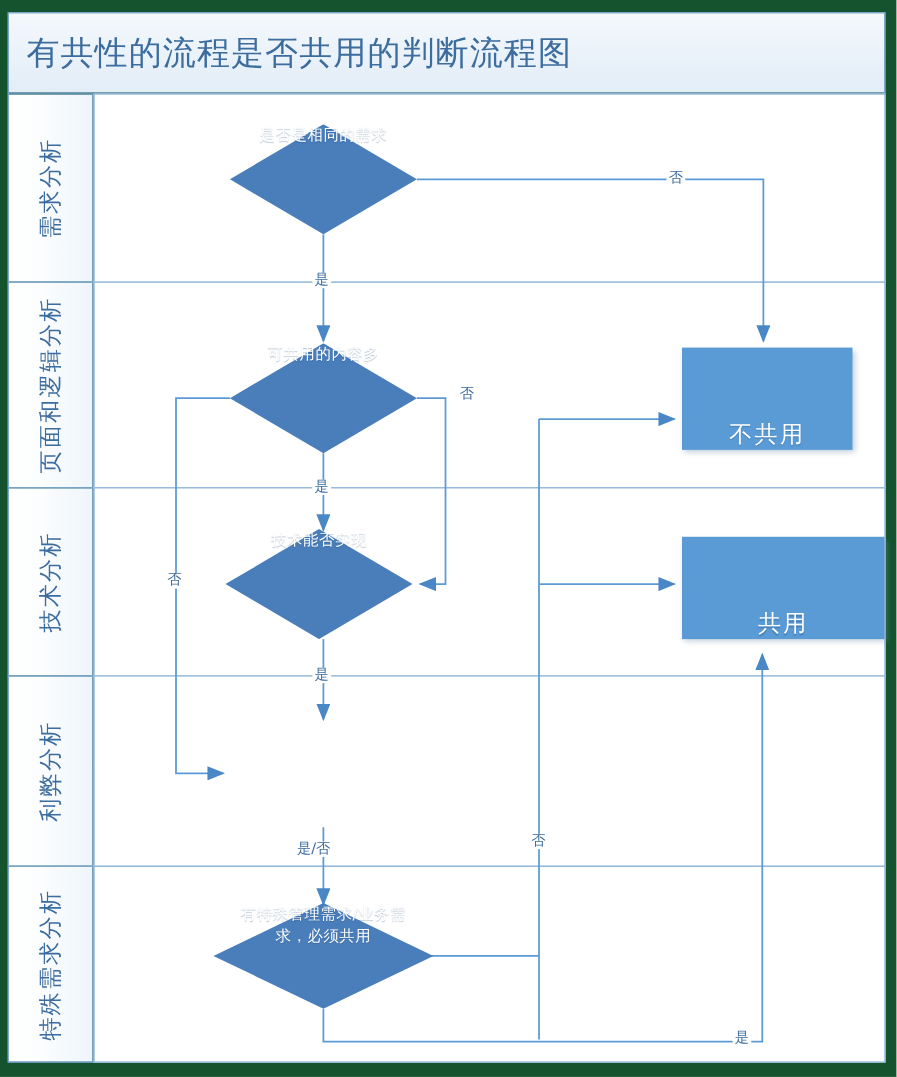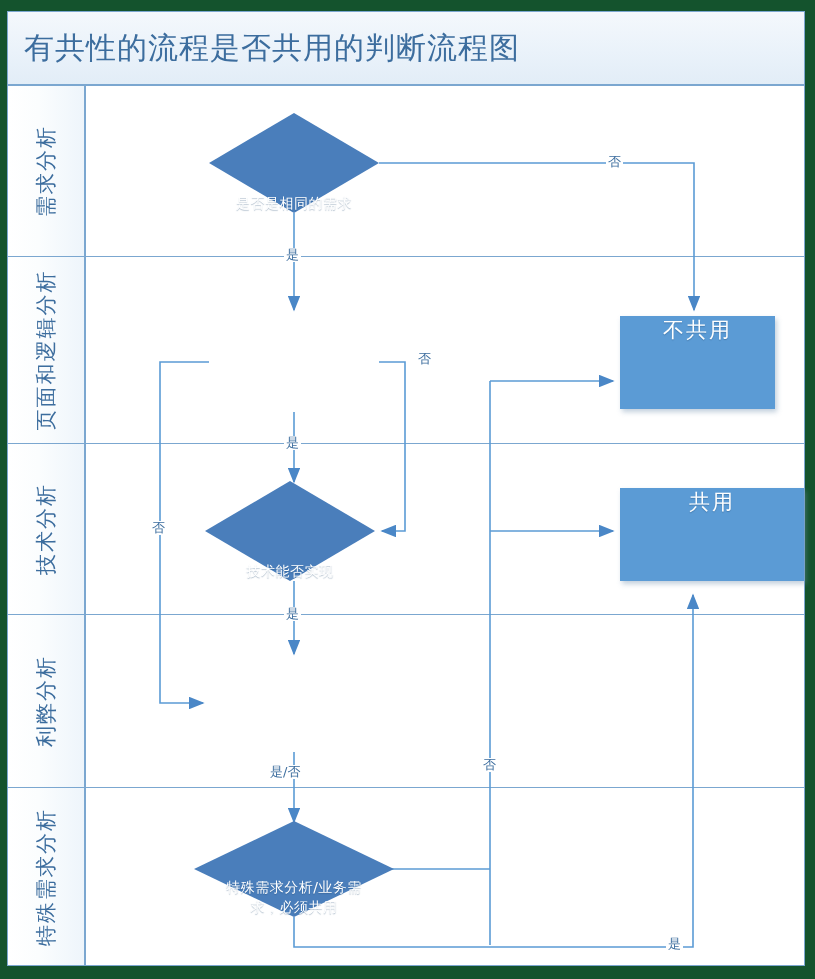--- a/index.html
+++ b/index.html
@@ -92,21 +92,21 @@
     background: #ffffff;
     padding: 0 2px;
     line-height: 14px;
     white-space: nowrap;
     font-family: "DejaVu Sans", "Liberation Sans", sans-serif;
   }
   
   .diamond {
     position: absolute;
     display: flex;
-    align-items: flex-end;
+    align-items: flex-start;
     justify-content: center;
   }
   .diamond svg {
     position: absolute;
     left: 0;
     top: 0;
   }
   .diamond .dtext {
     position: relative;
     z-index: 2;
@@ -116,21 +116,21 @@
     line-height: 20px;
     letter-spacing: 0.5px;
     text-shadow: 0 1px 1px rgba(30,70,110,.35);
     font-family: "DejaVu Sans", "Liberation Sans", sans-serif;
     max-width: 150px;
   }
   .result-box {
     position: absolute;
     background: #5b9bd5;
     display: flex;
-    align-items: flex-start;
+    align-items: flex-end;
     justify-content: center;
     color: #ffffff;
     font-size: 21px;
     letter-spacing: 2px;
     box-shadow: 2px 3px 5px rgba(120,150,180,.45);
     text-shadow: 0 1px 1px rgba(30,70,110,.35);
     font-family: Liberation Serif, serif;
   }
 </style>
 </head>
@@ -210,34 +210,40 @@
   <div class="wire-label" style="left:481px;top:758px;">否</div>
   <div class="wire-label" style="left:666px;top:937px;">是</div>
 
   <div class="diamond" style="left:209px;top:113px;width:170px;height:100px;">
     <svg width="170" height="100" viewBox="0 0 170 100">
       <polygon points="85,0 170,50 85,100 0,50" fill="#4a7ebb"></polygon>
     </svg>
     <div class="dtext">是否是相同的需求</div>
   </div>
 
+  <div class="diamond" style="left:209px;top:312px;width:170px;height:100px;">
+    <svg width="170" height="100" viewBox="0 0 170 100">
+      <polygon points="85,0 170,50 85,100 0,50" fill="#4a7ebb"></polygon>
+    </svg>
+    <div class="dtext">可共用的内容多</div>
+  </div>
 
   <div class="diamond" style="left:205px;top:481px;width:170px;height:100px;">
     <svg width="170" height="100" viewBox="0 0 170 100">
       <polygon points="85,0 170,50 85,100 0,50" fill="#4a7ebb"></polygon>
     </svg>
     <div class="dtext">技术能否实现</div>
   </div>
 
 
   <div class="diamond" style="left:194px;top:821px;width:200px;height:96px;">
     <svg width="200" height="96" viewBox="0 0 200 96">
       <polygon points="100,0 200,48 100,96 0,48" fill="#4a7ebb"></polygon>
     </svg>
-    <div class="dtext" style="max-width:160px;">特殊需求分析/业务需求，必须共用</div>
+    <div class="dtext" style="max-width:160px;">有特殊管理需求/业务需求，必须共用</div>
   </div>
 
   <div class="result-box" style="left:620px;top:316px;width:155px;height:93px;">
     <span>不共用</span>
   </div>
 
   <div class="result-box" style="left:620px;top:488px;width:184px;height:93px;">
     <span>共用</span>
   </div>
 

